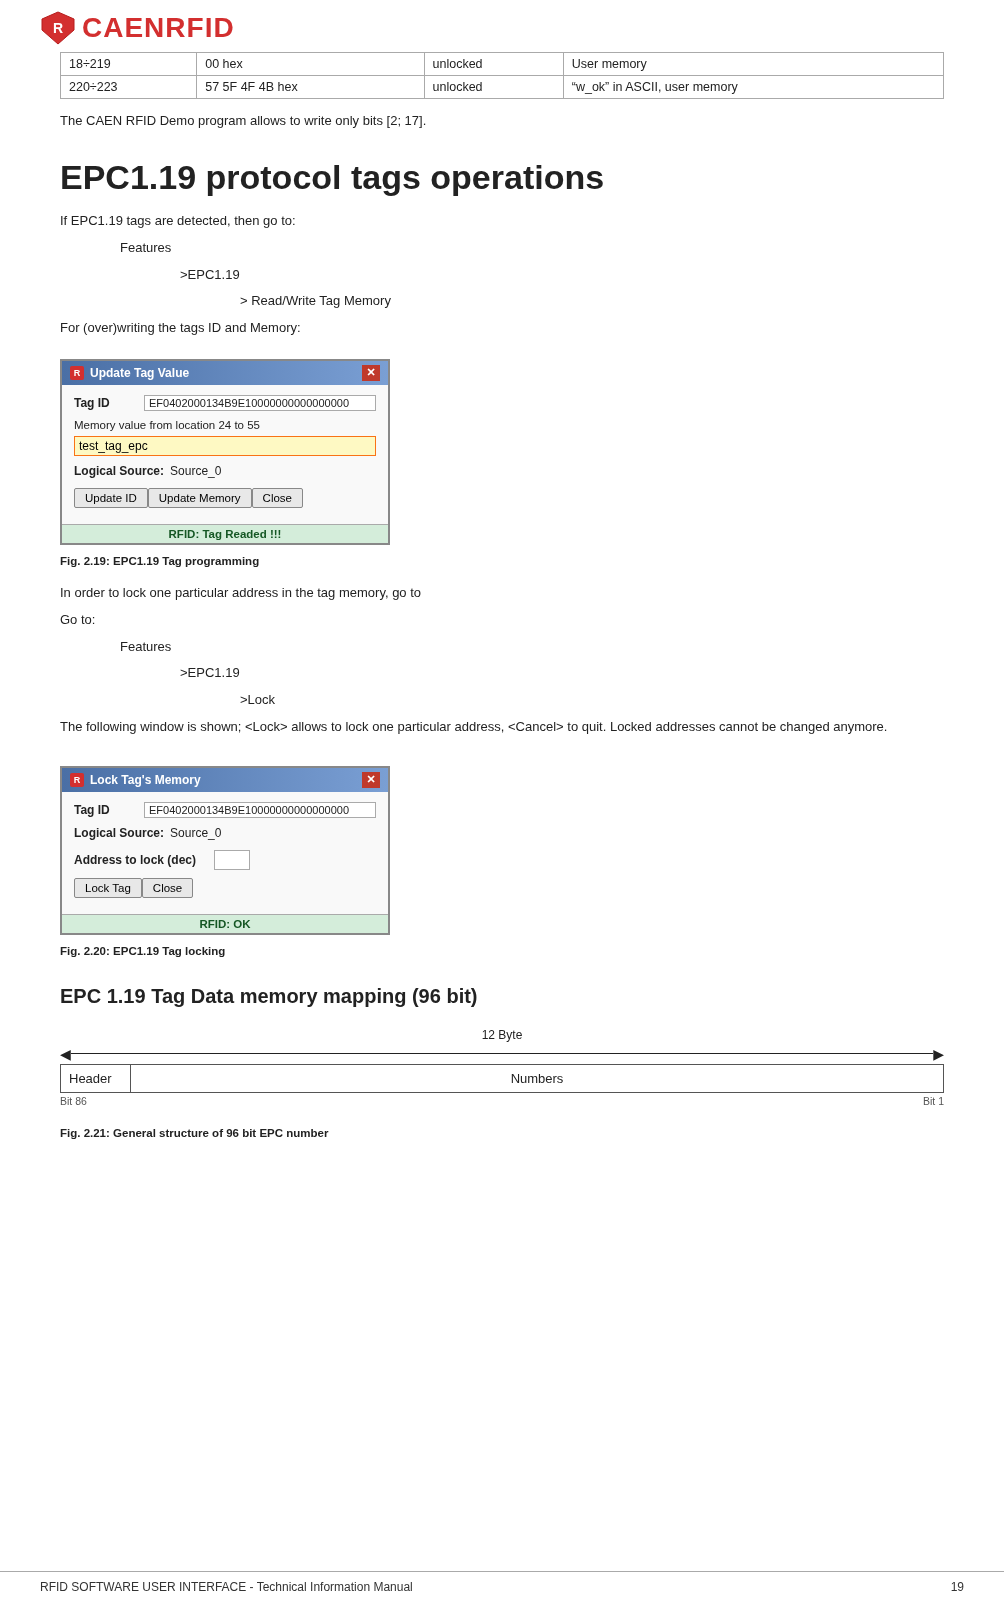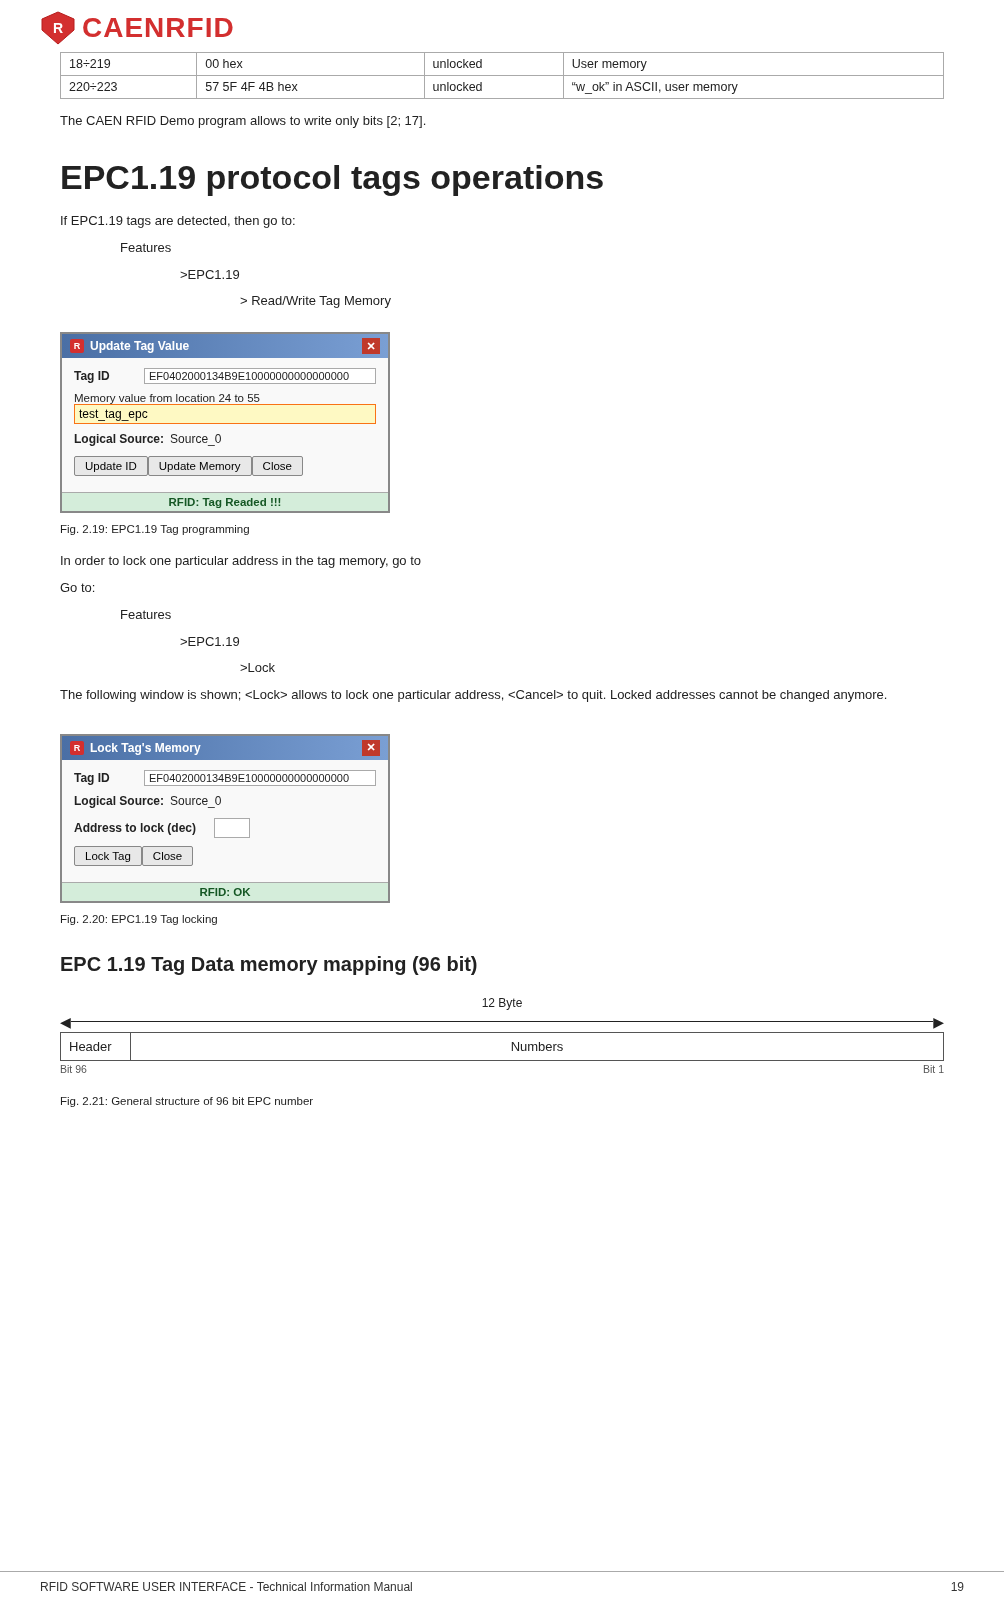--- a/index.html
+++ b/index.html
@@ -79,21 +79,21 @@
       line-height: 1.6;
     }
 
     .indent1 { margin-left: 60px; }
     .indent2 { margin-left: 120px; }
     .indent3 { margin-left: 180px; }
 
     
     .fig-caption {
       font-size: 11.5px;
-      font-weight: normal;
+      font-weight: bold;
       margin-top: 4px;
       margin-bottom: 16px;
     }
 
     
     .dialog-wrapper {
       margin: 14px 0 6px 0;
       display: inline-block;
     }
 
@@ -164,20 +164,21 @@
     .dialog-field-value {
       font-size: 11px;
       background: #fff;
       border: 1px solid #aaa;
       padding: 1px 4px;
       flex: 1;
     }
 
     .dialog-section-label {
       font-size: 11.5px;
+      margin-bottom: 5px;
       font-weight: normal;
     }
 
     .dialog-input {
       width: 100%;
       border: 1px solid #f97316;
       padding: 2px 4px;
       font-size: 12px;
       background: #fef9c3;
       margin-bottom: 8px;
@@ -335,20 +336,21 @@
 
   <p class="intro-text">The CAEN RFID Demo program allows to write only bits [2; 17].</p>
 
   
   <h2 class="section-heading">EPC1.19 protocol tags operations</h2>
 
   <p class="body-text">If EPC1.19 tags are detected, then go to:</p>
   <p class="body-text indent1">Features</p>
   <p class="body-text indent2">&gt;EPC1.19</p>
   <p class="body-text indent3">&gt; Read/Write Tag Memory</p>
+  <p class="body-text">For (over)writing the tags ID and Memory:</p>
 
   
   <div class="dialog-wrapper">
     <div class="dialog-box">
       <div class="dialog-title-bar">
         <div class="title-left">
           <span class="dialog-title-icon">R</span>
           <span>Update Tag Value</span>
         </div>
         <button class="dialog-close-btn">✕</button>
@@ -430,21 +432,21 @@
 
       <span style="font-size:14px;">◀</span>
       <div class="memory-map-arrow-line"></div>
       <span style="font-size:14px;">▶</span>
     </div>
     <div class="memory-map-cells">
       <div class="mem-cell-header">Header</div>
       <div class="mem-cell-numbers">Numbers</div>
     </div>
     <div class="memory-map-bit-labels">
-      <span>Bit 96</span>
+      <span>Bit 86</span>
       <span>Bit 1</span>
     </div>
   </div>
 
   <p class="fig-caption">Fig. 2.21: General structure of 96 bit EPC number</p>
 
 </div>
 
 <div class="footer">
   <span>RFID SOFTWARE USER INTERFACE -  Technical Information Manual</span>

